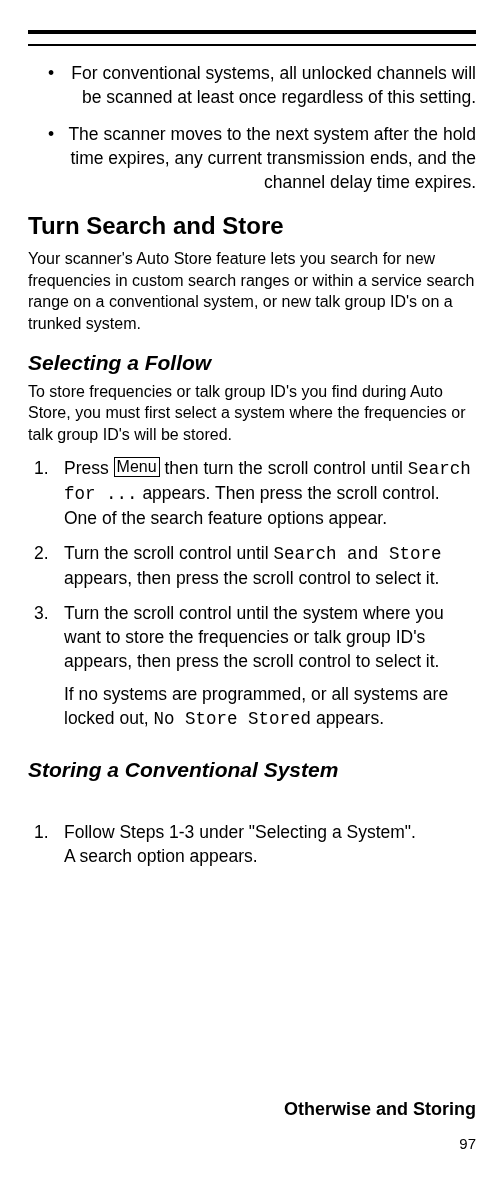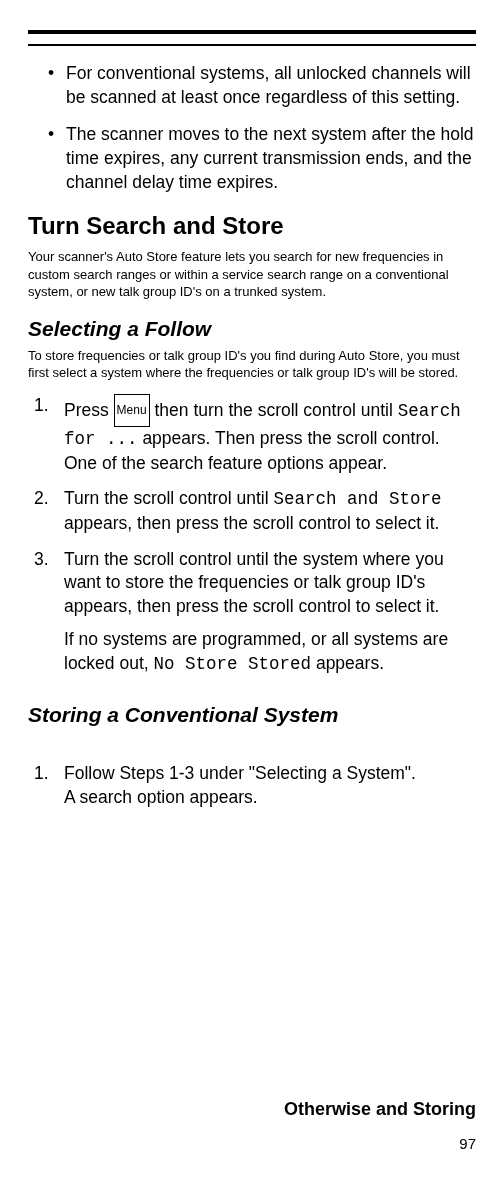--- a/index.html
+++ b/index.html
@@ -24,29 +24,29 @@
     .bullet-item {
       display: flex;
       margin: 6px 0 14px 20px;
       font-size: 17.5px;
       line-height: 1.35;
     }
     .bullet-dot {
       width: 18px;
       flex-shrink: 0;
     }
-    .bullet-text { flex: 1; }
+    .bullet-text { flex: 1; text-align: right; }
     h2.section {
       font-size: 24px;
       font-weight: bold;
       margin-top: 18px;
       margin-bottom: 8px;
     }
     .body-para {
-      font-size: 13px;
+      font-size: 16px;
       line-height: 1.35;
       margin-bottom: 12px;
     }
     h3.subsection {
       font-size: 21px;
       font-style: italic;
       font-weight: bold;
       margin-top: 16px;
       margin-bottom: 6px;
     }
@@ -59,22 +59,22 @@
     .step-num {
       width: 30px;
       flex-shrink: 0;
     }
     .step-text { flex: 1; }
     .step-text p { margin-bottom: 10px; }
     .mono { font-family: "Courier New", monospace; }
     .menu-key {
       display: inline-block;
       border: 1px solid #000;
-      font-size: 12px;
-      padding: 9px 2px;
+      font-size: 16px;
+      padding: 0 2px;
       vertical-align: 2px;
       line-height: 1.1;
       font-family: Arial, sans-serif;
     }
     .footer-title {
       position: absolute;
       bottom: 60px;
       right: 28px;
       font-size: 18px;
       font-weight: bold;

